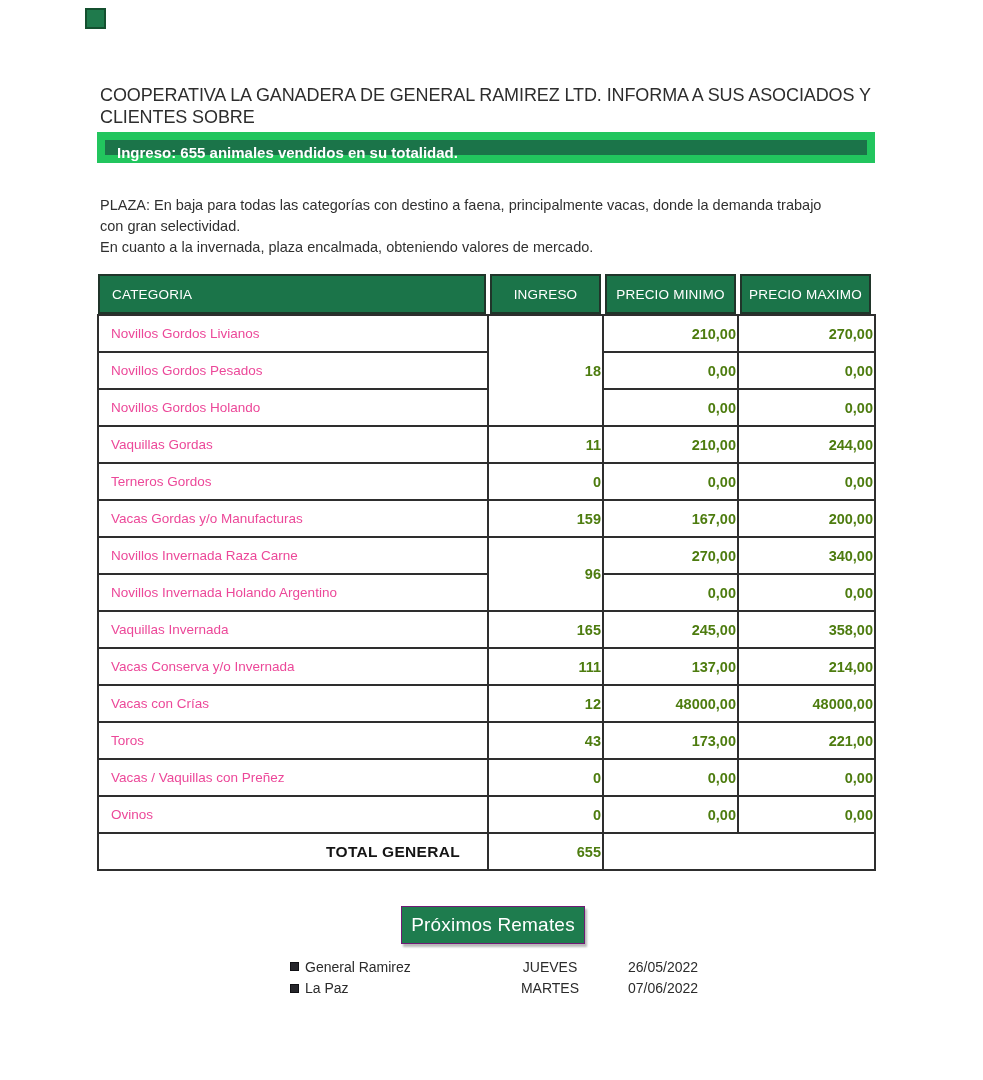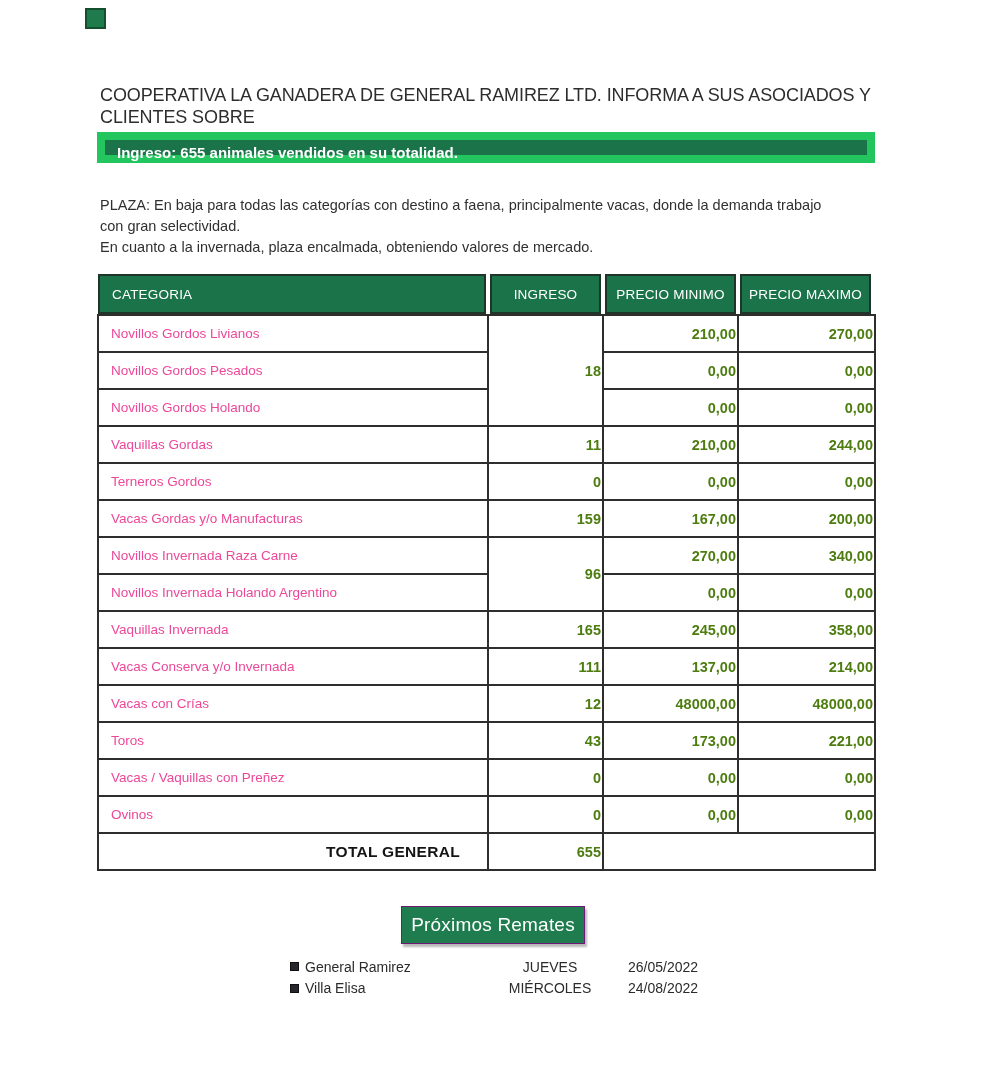--- a/index.html
+++ b/index.html
@@ -210,19 +210,19 @@
 
   <div class="remates-list">
       <div class="remate-row">
         <span class="r-bullet"></span>
         <span class="r-place">General Ramirez</span>
         <span class="r-day">JUEVES</span>
         <span class="r-date">26/05/2022</span>
       </div>
       <div class="remate-row">
         <span class="r-bullet"></span>
-        <span class="r-place">Villa Elisa</span>
-        <span class="r-day">MIÉRCOLES</span>
-        <span class="r-date">24/08/2022</span>
+        <span class="r-place">La Paz</span>
+        <span class="r-day">MARTES</span>
+        <span class="r-date">07/06/2022</span>
       </div>
     </div>
 
 </div>
 
 </body></html>

